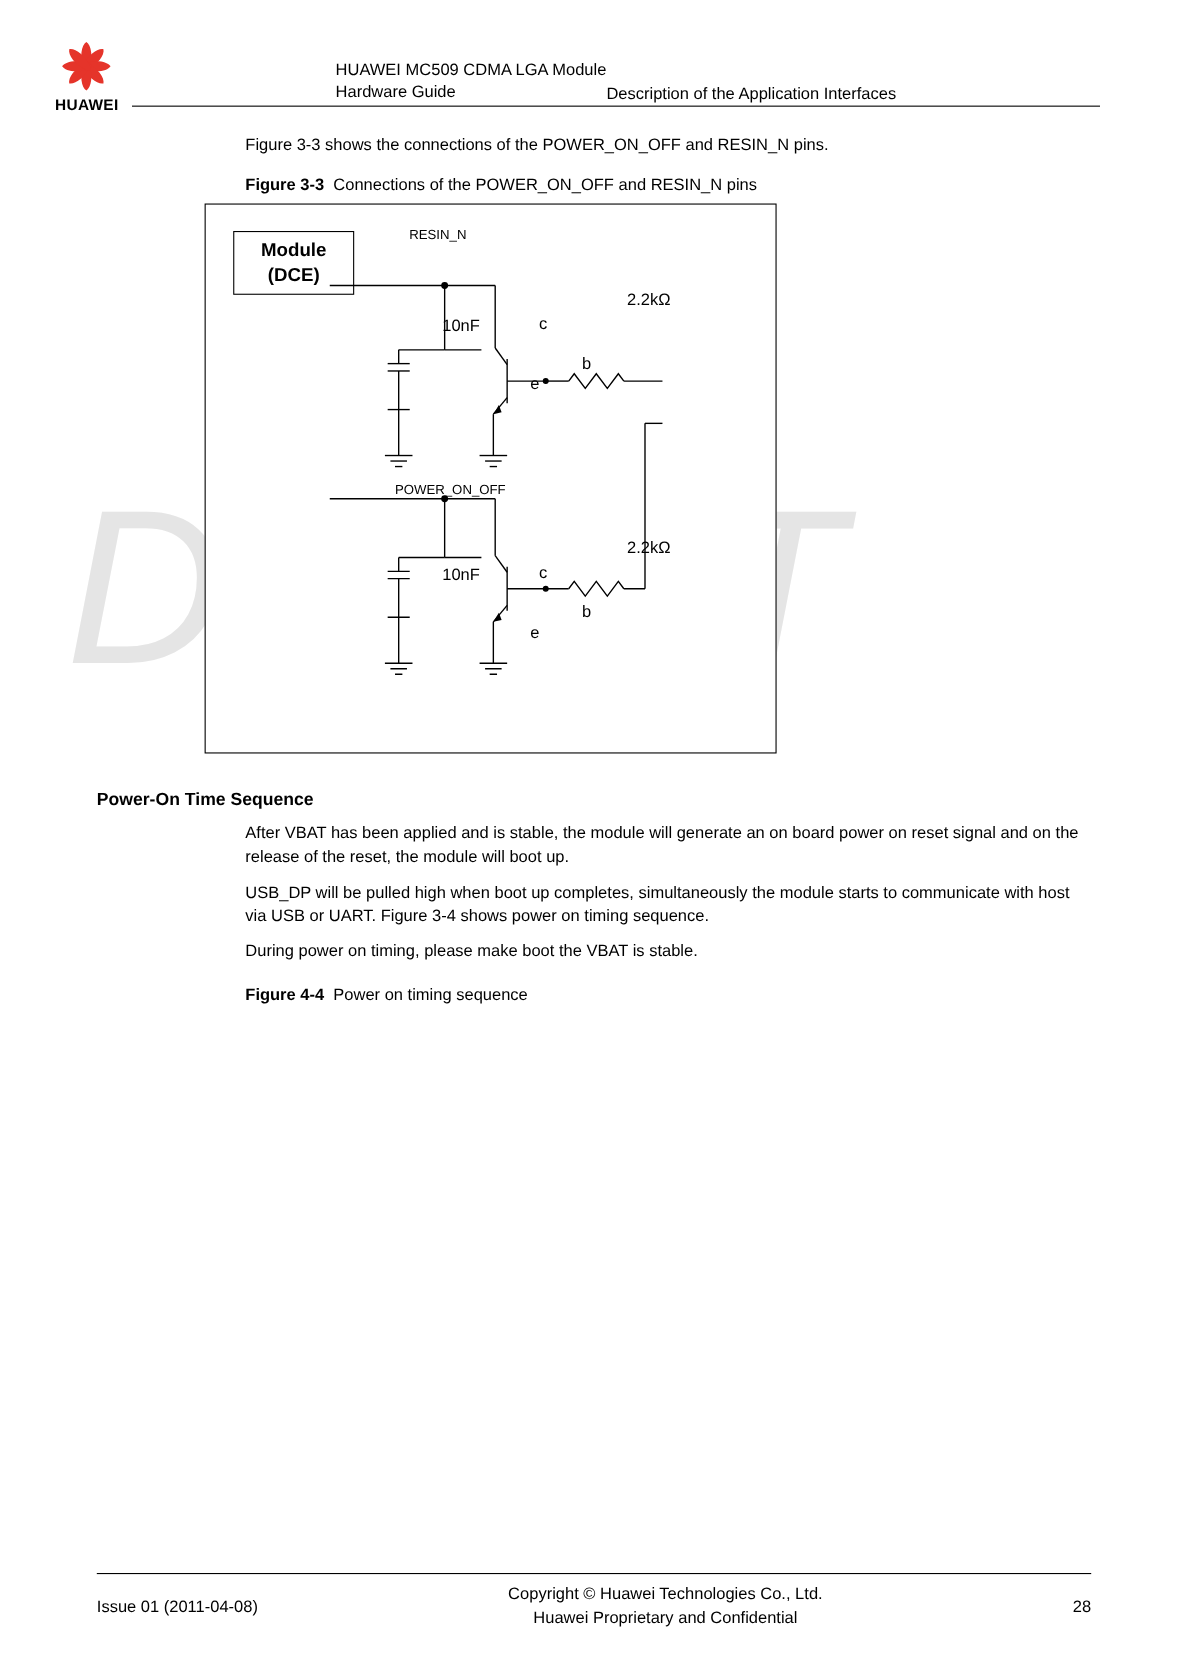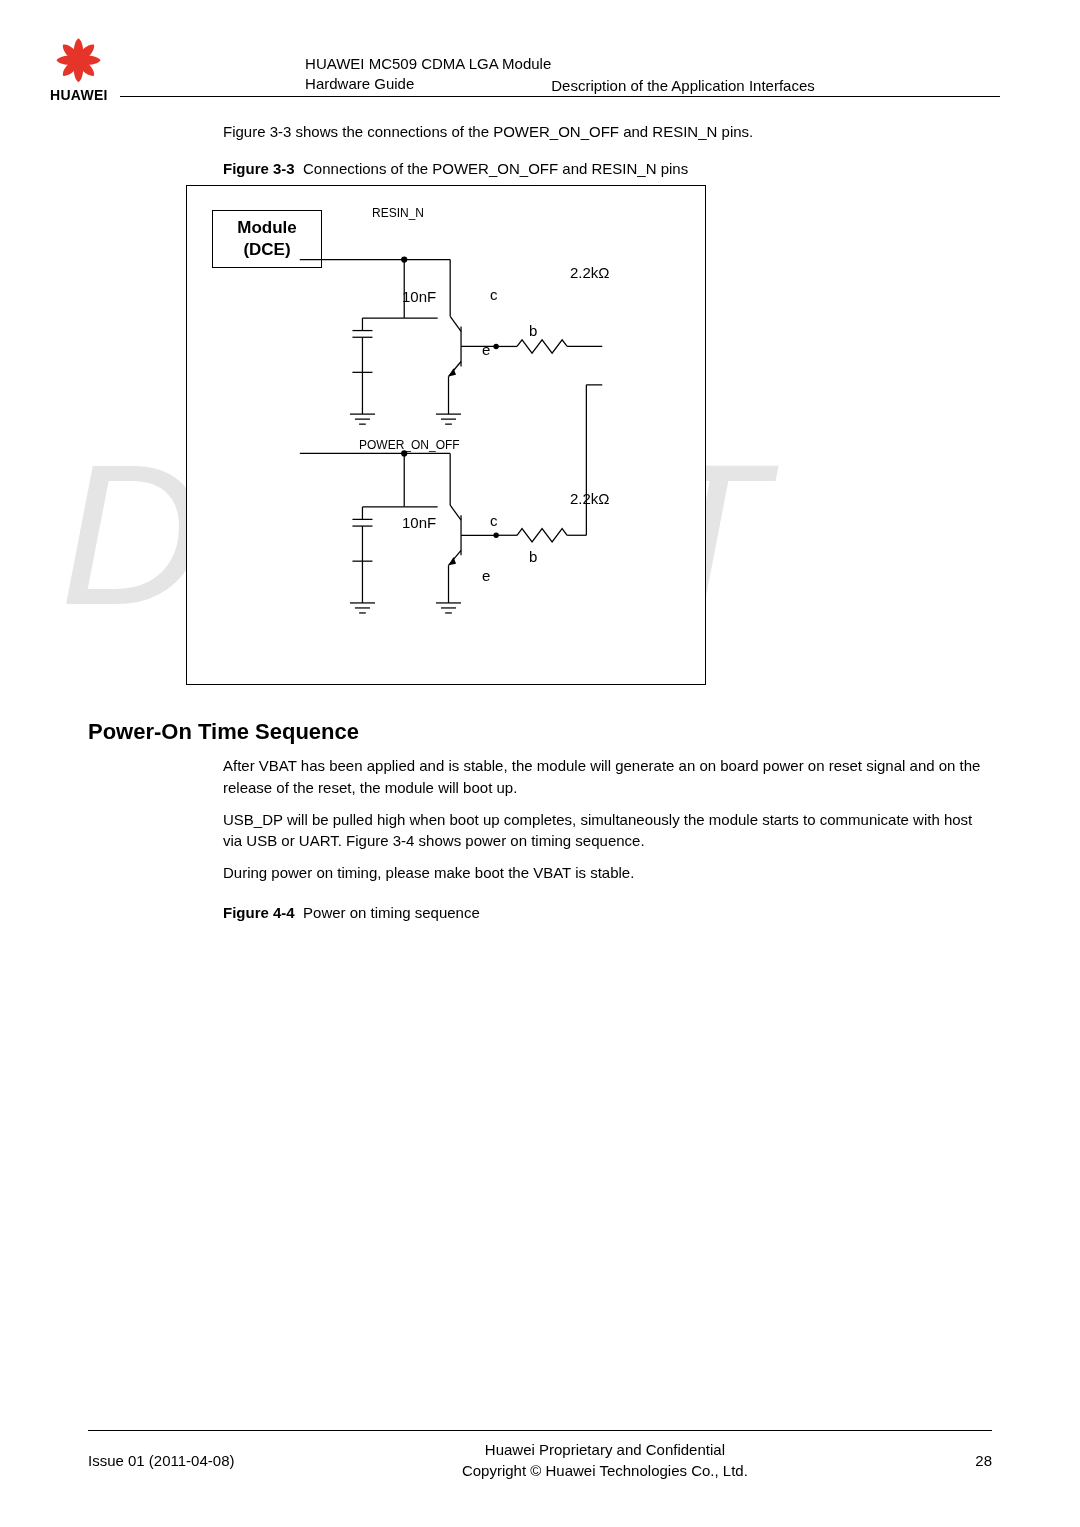--- a/index.html
+++ b/index.html
@@ -84,21 +84,21 @@
     font-size: 200px;
     color: #e5e5e5;
     font-weight: 400;
     letter-spacing: 10px;
     font-family: Arial, sans-serif;
     font-style: italic;
     z-index: 0;
     pointer-events: none;
   }
   .section-title {
-    font-size: 22px;
+    font-size: 16px;
     font-weight: bold;
     margin: 34px 0 1px 0;
     position: relative;
     z-index: 2;
   }
   .body-text {
     padding-left: 135px;
     margin: 10px 0;
     line-height: 1.45;
     position: relative;
@@ -276,17 +276,17 @@
 
   <p class="fig-caption" style="margin-top:20px;">
     <span class="fig-num">Figure 4-4</span>&nbsp;
     <span>Power on timing sequence</span>
   </p>
 </div>
 
 <div class="footer">
   <div>Issue 01 (2011-04-08)</div>
   <div class="footer-center">
+    <div>Copyright © Huawei Technologies Co., Ltd.</div>
     <div>Huawei Proprietary and Confidential</div>
-    <div>Copyright © Huawei Technologies Co., Ltd.</div>
   </div>
   <div>28</div>
 </div>
 
 </body></html>

